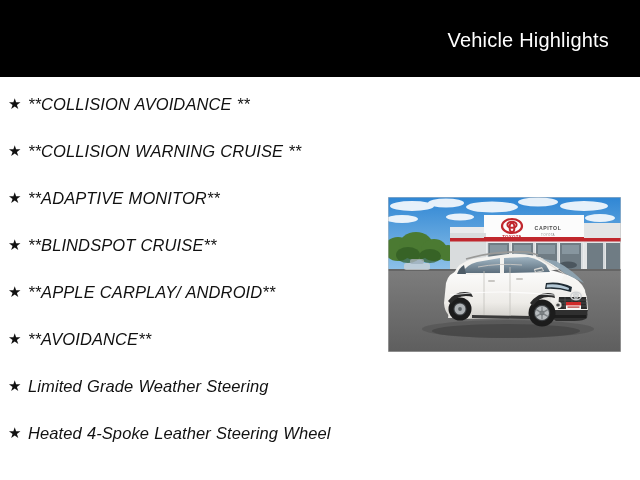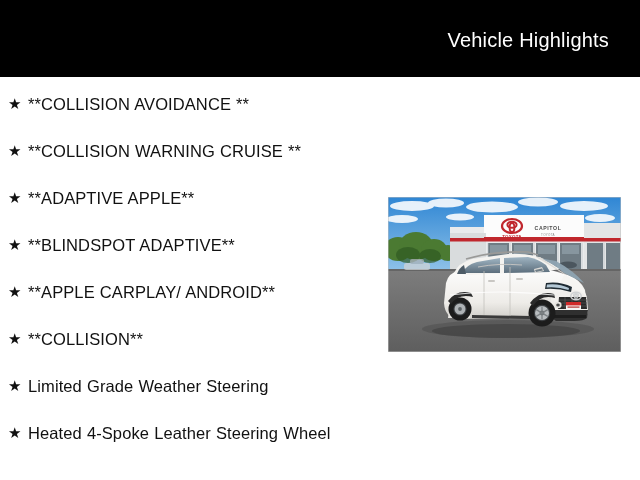--- a/index.html
+++ b/index.html
@@ -82,20 +82,21 @@
     text-align: left;
     user-select: none;
   }
   .highlight-text {
     flex: 1 1 auto;
     color: #111111;
     font-size: 16.5px;
     line-height: 26px;
     letter-spacing: 0.1px;
     word-spacing: 0.4px;
+    font-style: italic;
   }
 
   
   #vehicle-photo {
     position: absolute;
     left: 388px;
     top: 120px;
     width: 233px;
     height: 155px;
     overflow: hidden;
@@ -125,36 +126,36 @@
         <span class="highlight-text">**COLLISION AVOIDANCE **</span>
       </li>
 
       <li class="highlight-item">
         <span class="bullet-star">★</span>
         <span class="highlight-text">**COLLISION WARNING CRUISE **</span>
       </li>
 
       <li class="highlight-item">
         <span class="bullet-star">★</span>
-        <span class="highlight-text">**ADAPTIVE APPLE**</span>
-      </li>
-
-      <li class="highlight-item">
-        <span class="bullet-star">★</span>
-        <span class="highlight-text">**BLINDSPOT ADAPTIVE**</span>
+        <span class="highlight-text">**ADAPTIVE MONITOR**</span>
+      </li>
+
+      <li class="highlight-item">
+        <span class="bullet-star">★</span>
+        <span class="highlight-text">**BLINDSPOT CRUISE**</span>
       </li>
 
       <li class="highlight-item">
         <span class="bullet-star">★</span>
         <span class="highlight-text">**APPLE CARPLAY/ ANDROID**</span>
       </li>
 
       <li class="highlight-item">
         <span class="bullet-star">★</span>
-        <span class="highlight-text">**COLLISION**</span>
+        <span class="highlight-text">**AVOIDANCE**</span>
       </li>
 
       <li class="highlight-item">
         <span class="bullet-star">★</span>
         <span class="highlight-text">Limited Grade Weather Steering</span>
       </li>
 
       <li class="highlight-item">
         <span class="bullet-star">★</span>
         <span class="highlight-text">Heated 4-Spoke Leather Steering Wheel</span>

